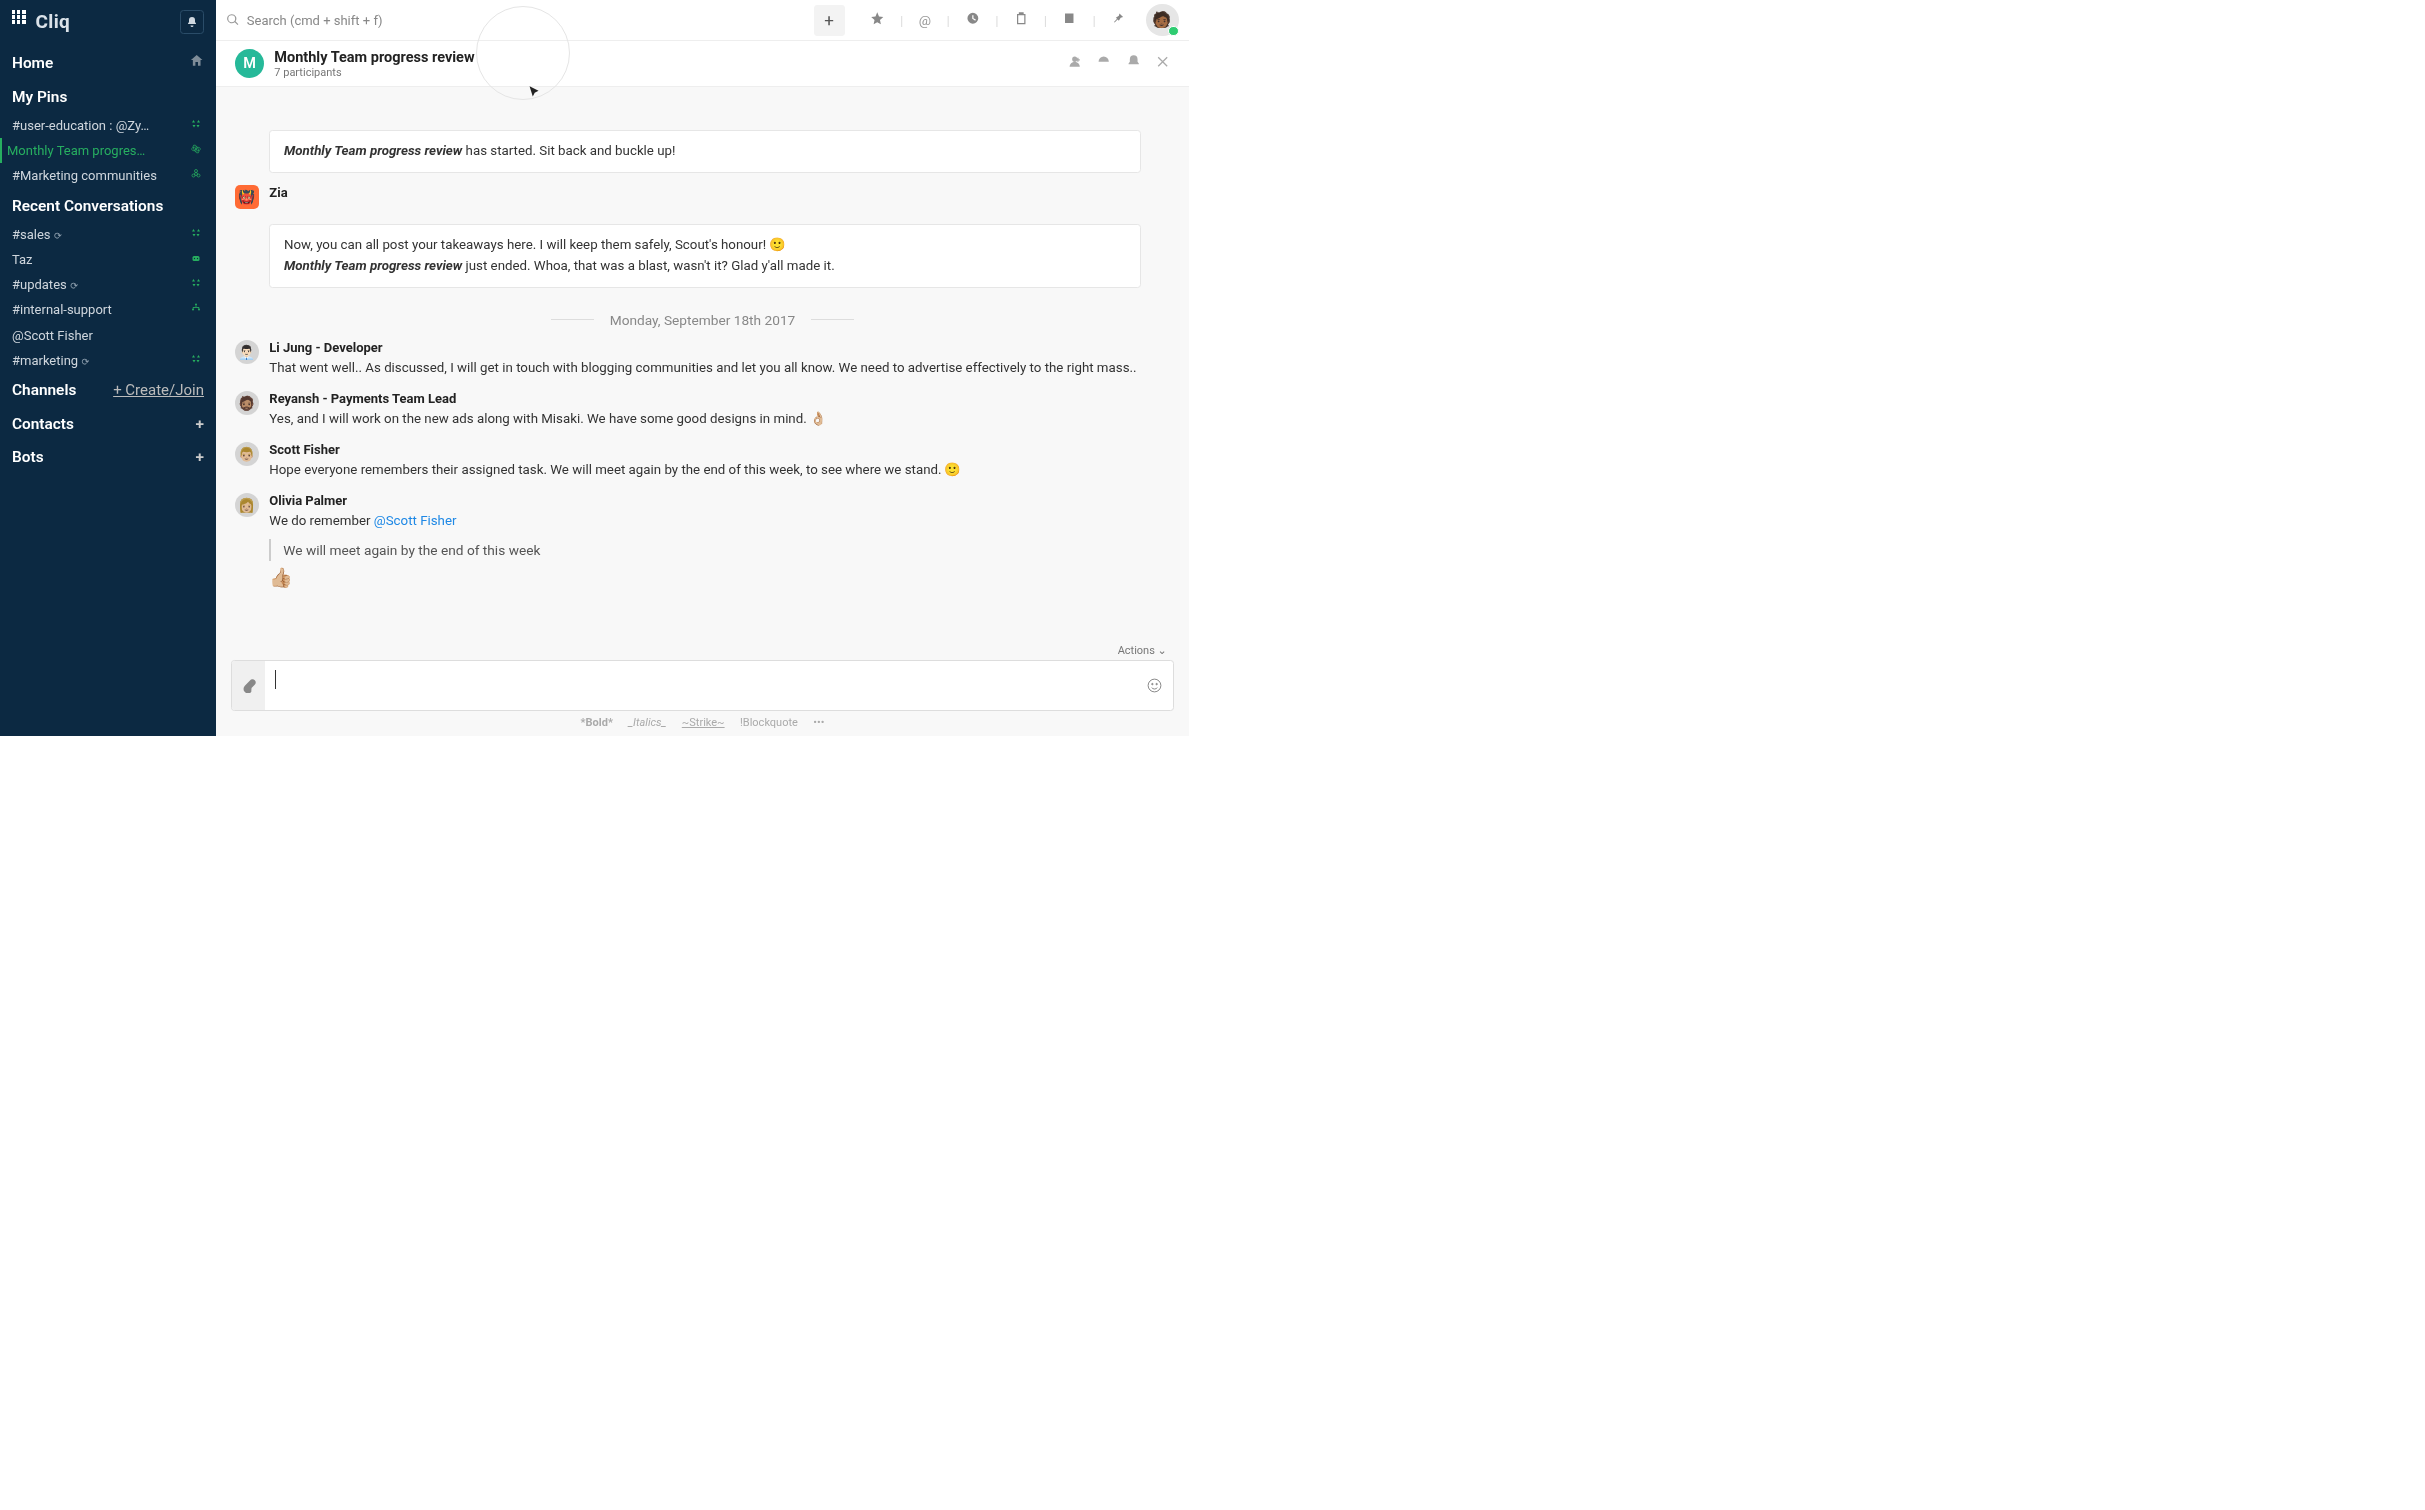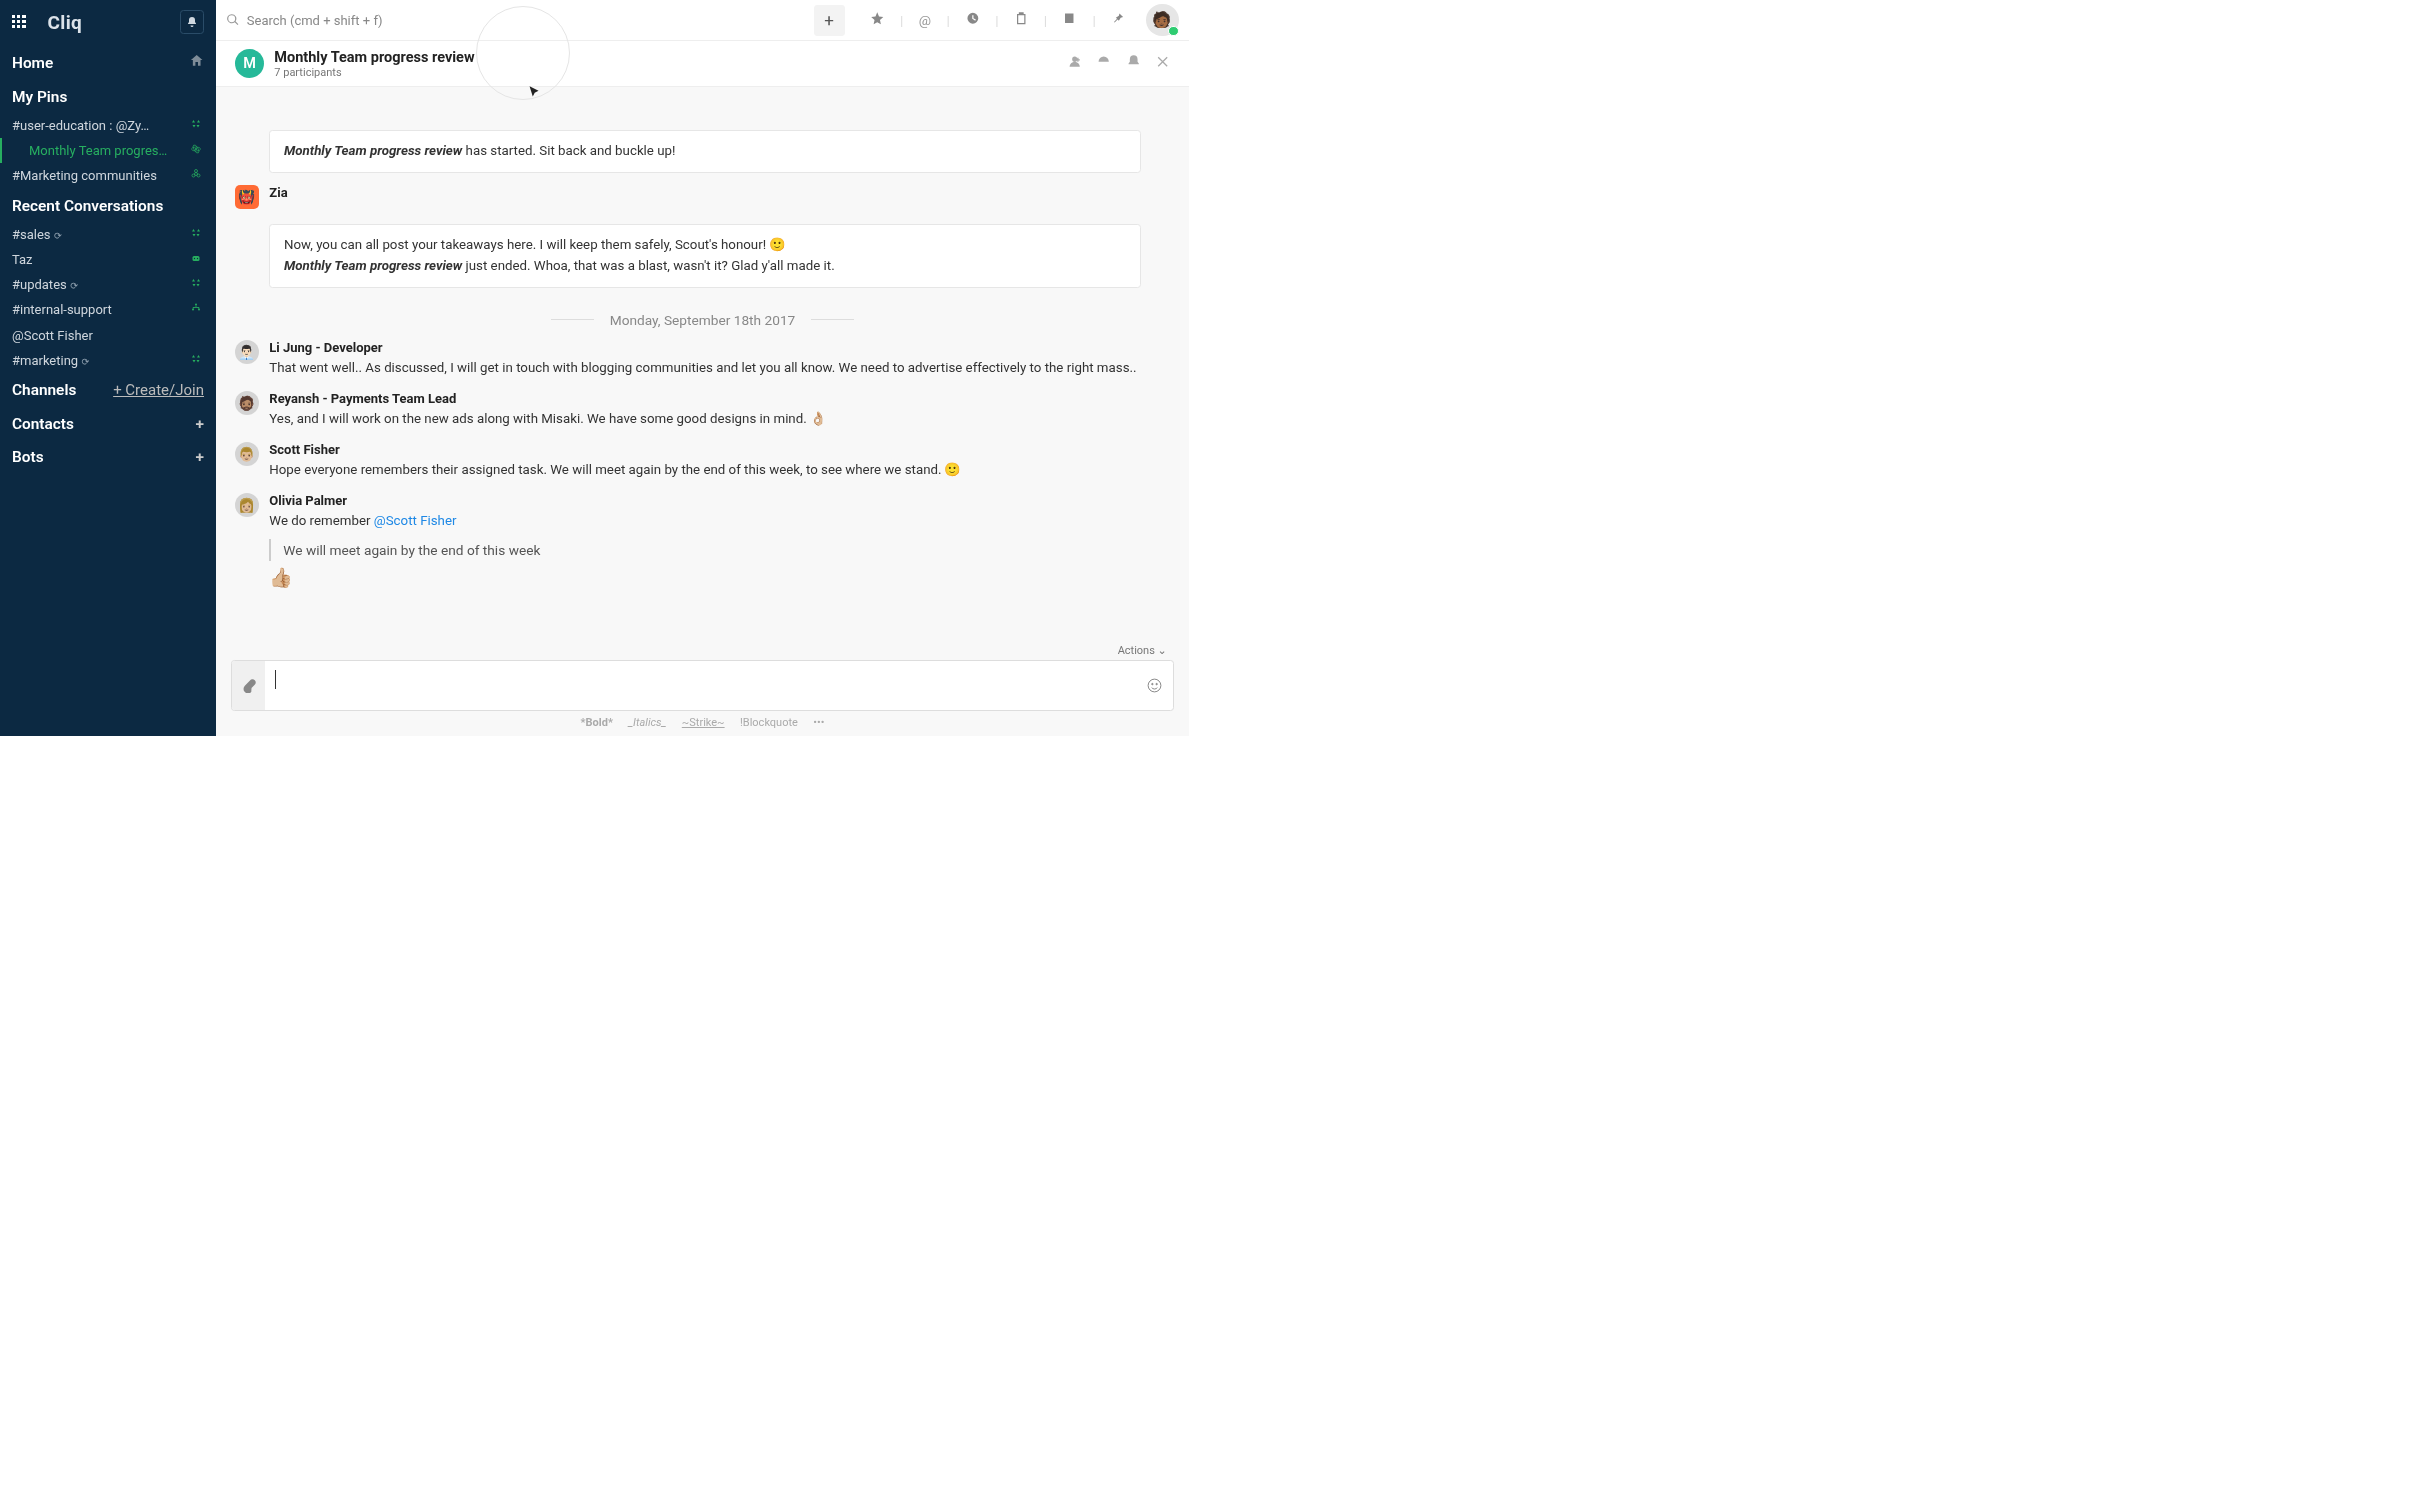--- a/index.html
+++ b/index.html
@@ -2,34 +2,34 @@
 <html style="font-size:13.7px"><head>
 <meta charset="utf-8">
 <style>
 * { box-sizing: border-box; margin: 0; padding: 0; }
 body { font-family: -apple-system, BlinkMacSystemFont, "Segoe UI", Roboto, Helvetica, Arial, sans-serif; width: 1189px; height: 736px; overflow: hidden; background: #fff; color: #333; }
 
 .app { display: flex; height: 736px; }
 
 
 .sidebar { width: 216px; background: #0c2942; color: #dbe2e9; display: flex; flex-direction: column; }
-.brand { display: flex; align-items: center; padding: 10.3px 12px; gap: 20px; }
+.brand { display: flex; align-items: flex-start; padding: 10.3px 12px; gap: 8px; }
 .brand-apps { width: 15.4px; height: 15.4px; display: grid; grid-template-columns: repeat(3,3.4px); grid-template-rows: repeat(3,3.4px); gap: 1.7px; }
 .brand-apps span { background: #fff; }
 .brand-logo { font-weight: 700; font-size: 19px; letter-spacing: 0.4px; }
 .brand-bell { margin-left: auto; width: 24px; height: 24px; border: 0.9px solid #2a4c68; border-radius: 3.4px; display: flex; align-items: center; justify-content: center; }
 .brand-bell svg { width: 12px; height: 12px; fill: #d0d8e0; }
 
 .side-section-header { display: flex; align-items: center; justify-content: space-between; padding: 8.6px 12px 6.8px; font-weight: 600; font-size: 15.4px; color: #fff; }
 .side-section-header .act { font-size: 15px; font-weight: 400; color: #bbb; text-decoration: underline; cursor: pointer; }
 .side-section-header .plus { color: #ccc; font-size: 15.4px; cursor: pointer; }
 .home-icon svg { width: 15.4px; height: 15.4px; fill: #7e8c98; }
 
 .side-item { display: flex; align-items: center; padding: 5.1px 12px; font-size: 13px; color: #cfd6dd; cursor: pointer; justify-content: space-between; }
-.side-item.active { color: #27ae60; border-left: 2.6px solid #27ae60; padding-left: 27px; }
+.side-item.active { color: #27ae60; border-left: 2.6px solid #27ae60; padding-left: 5px; }
 .side-item .label { white-space: nowrap; overflow: hidden; text-overflow: ellipsis; max-width: 145px; }
 .side-item .ic { width: 15.4px; text-align: center; }
 .side-item .ic svg { width: 12px; height: 12px; fill: #27ae60; }
 .dot-online { width: 6.8px; height: 6.8px; border-radius: 50%; background: #2ecc71; }
 .loop { font-size: 9.4px; color: #8fa0af; margin-left: 3.4px; }
 
 
 .main { flex: 1; display: flex; flex-direction: column; background: #fff; position: relative; }
 
 

